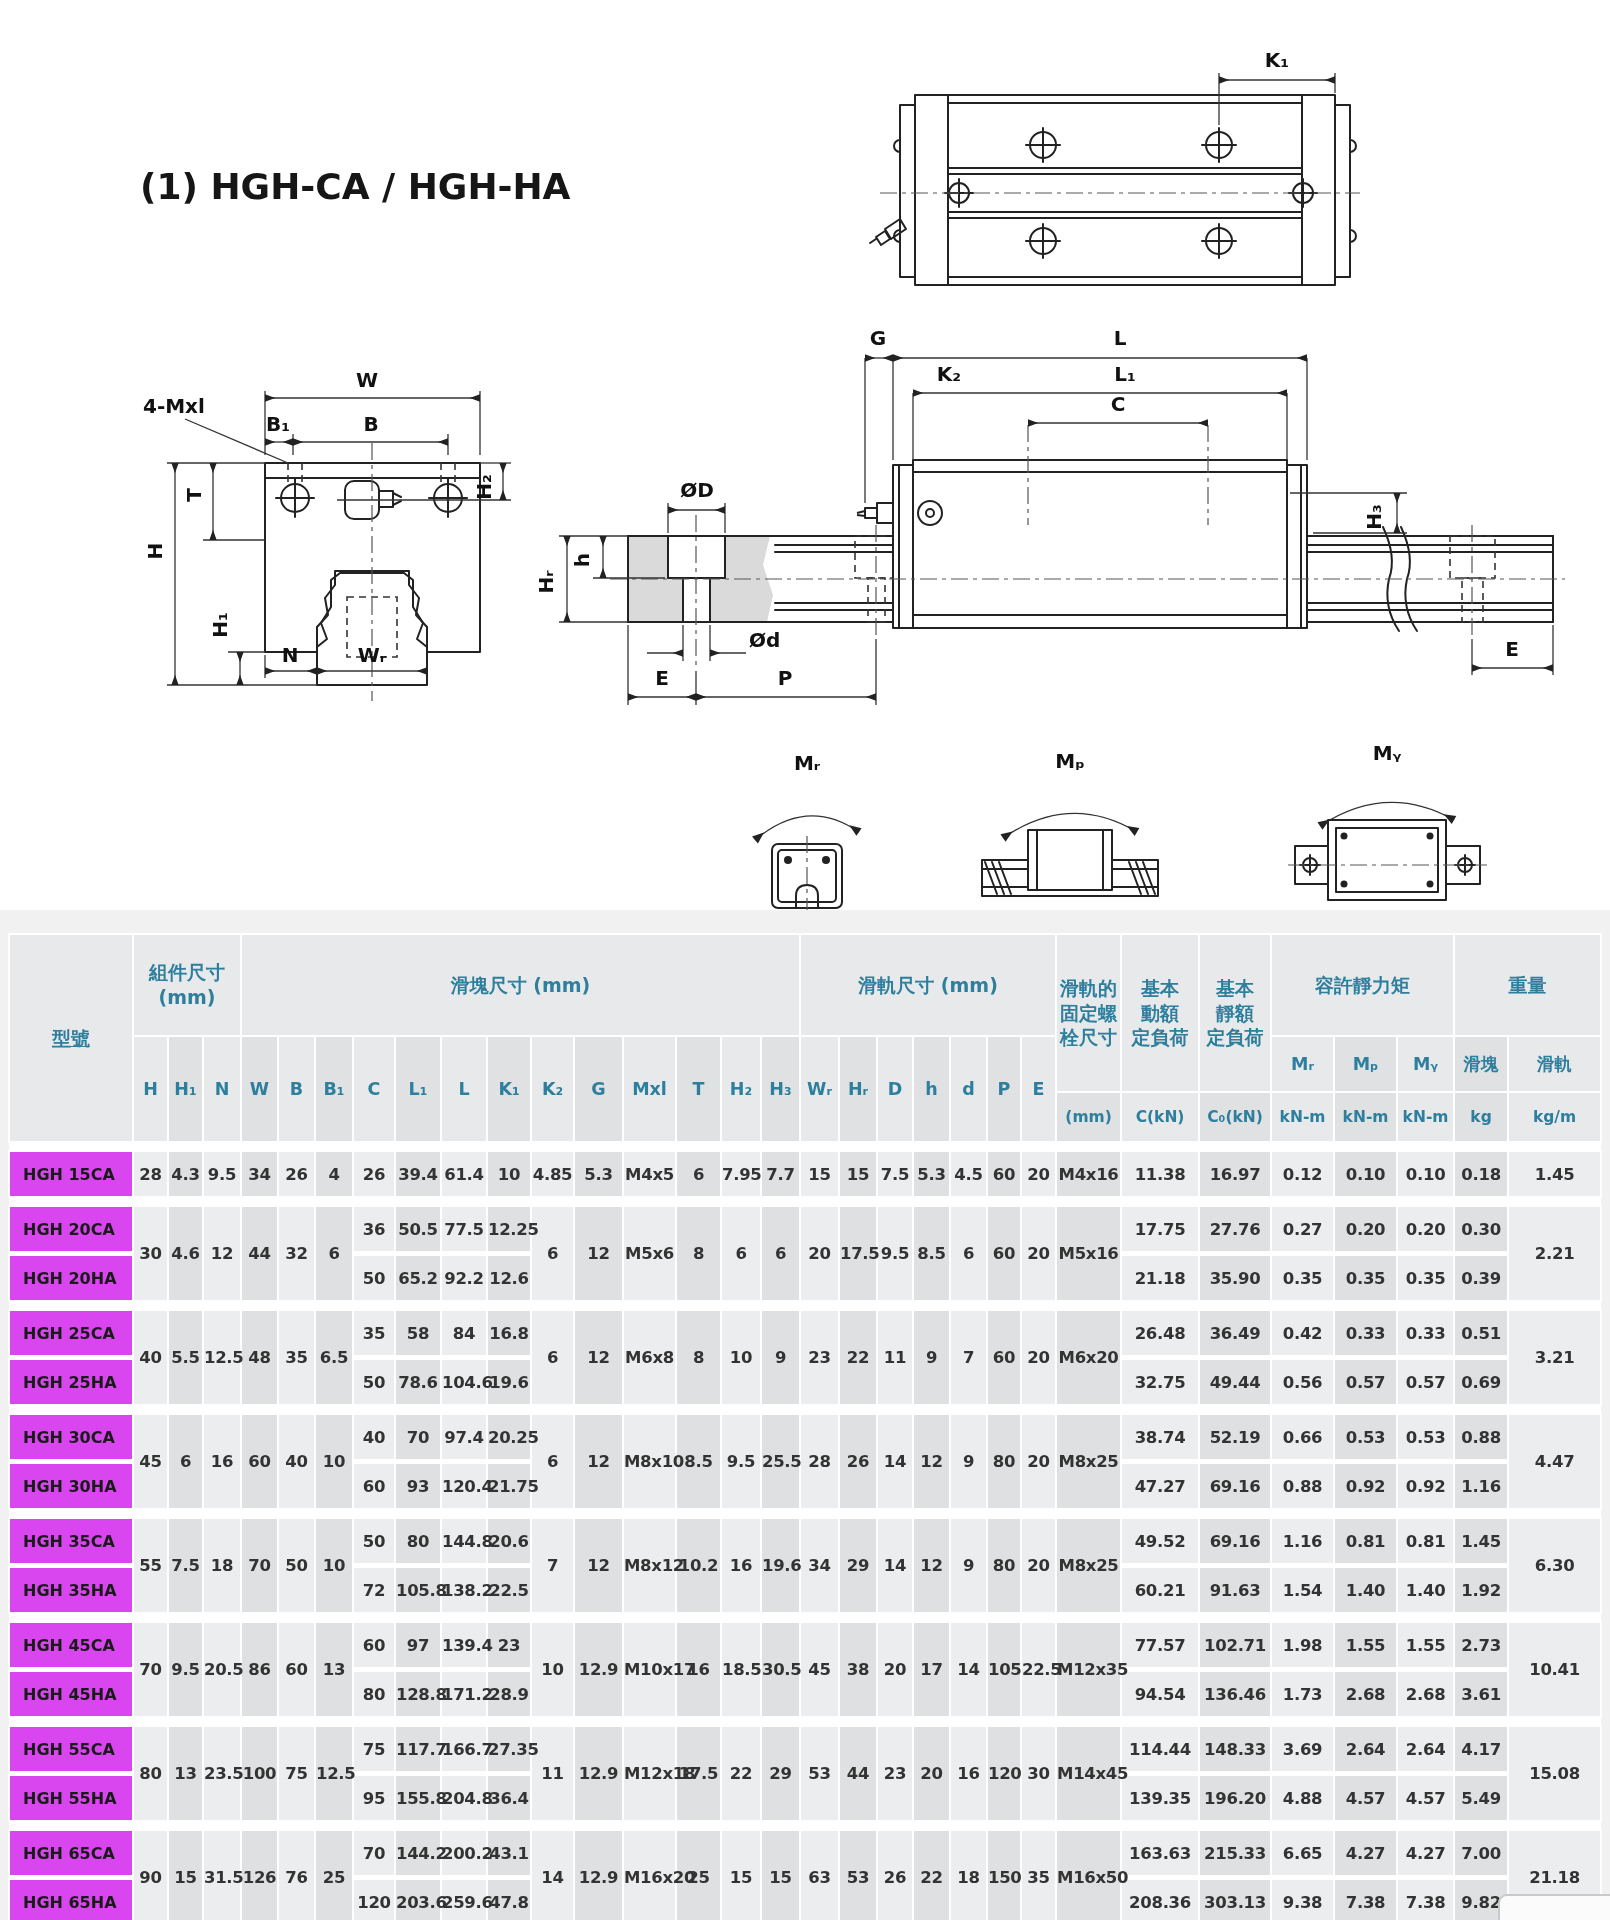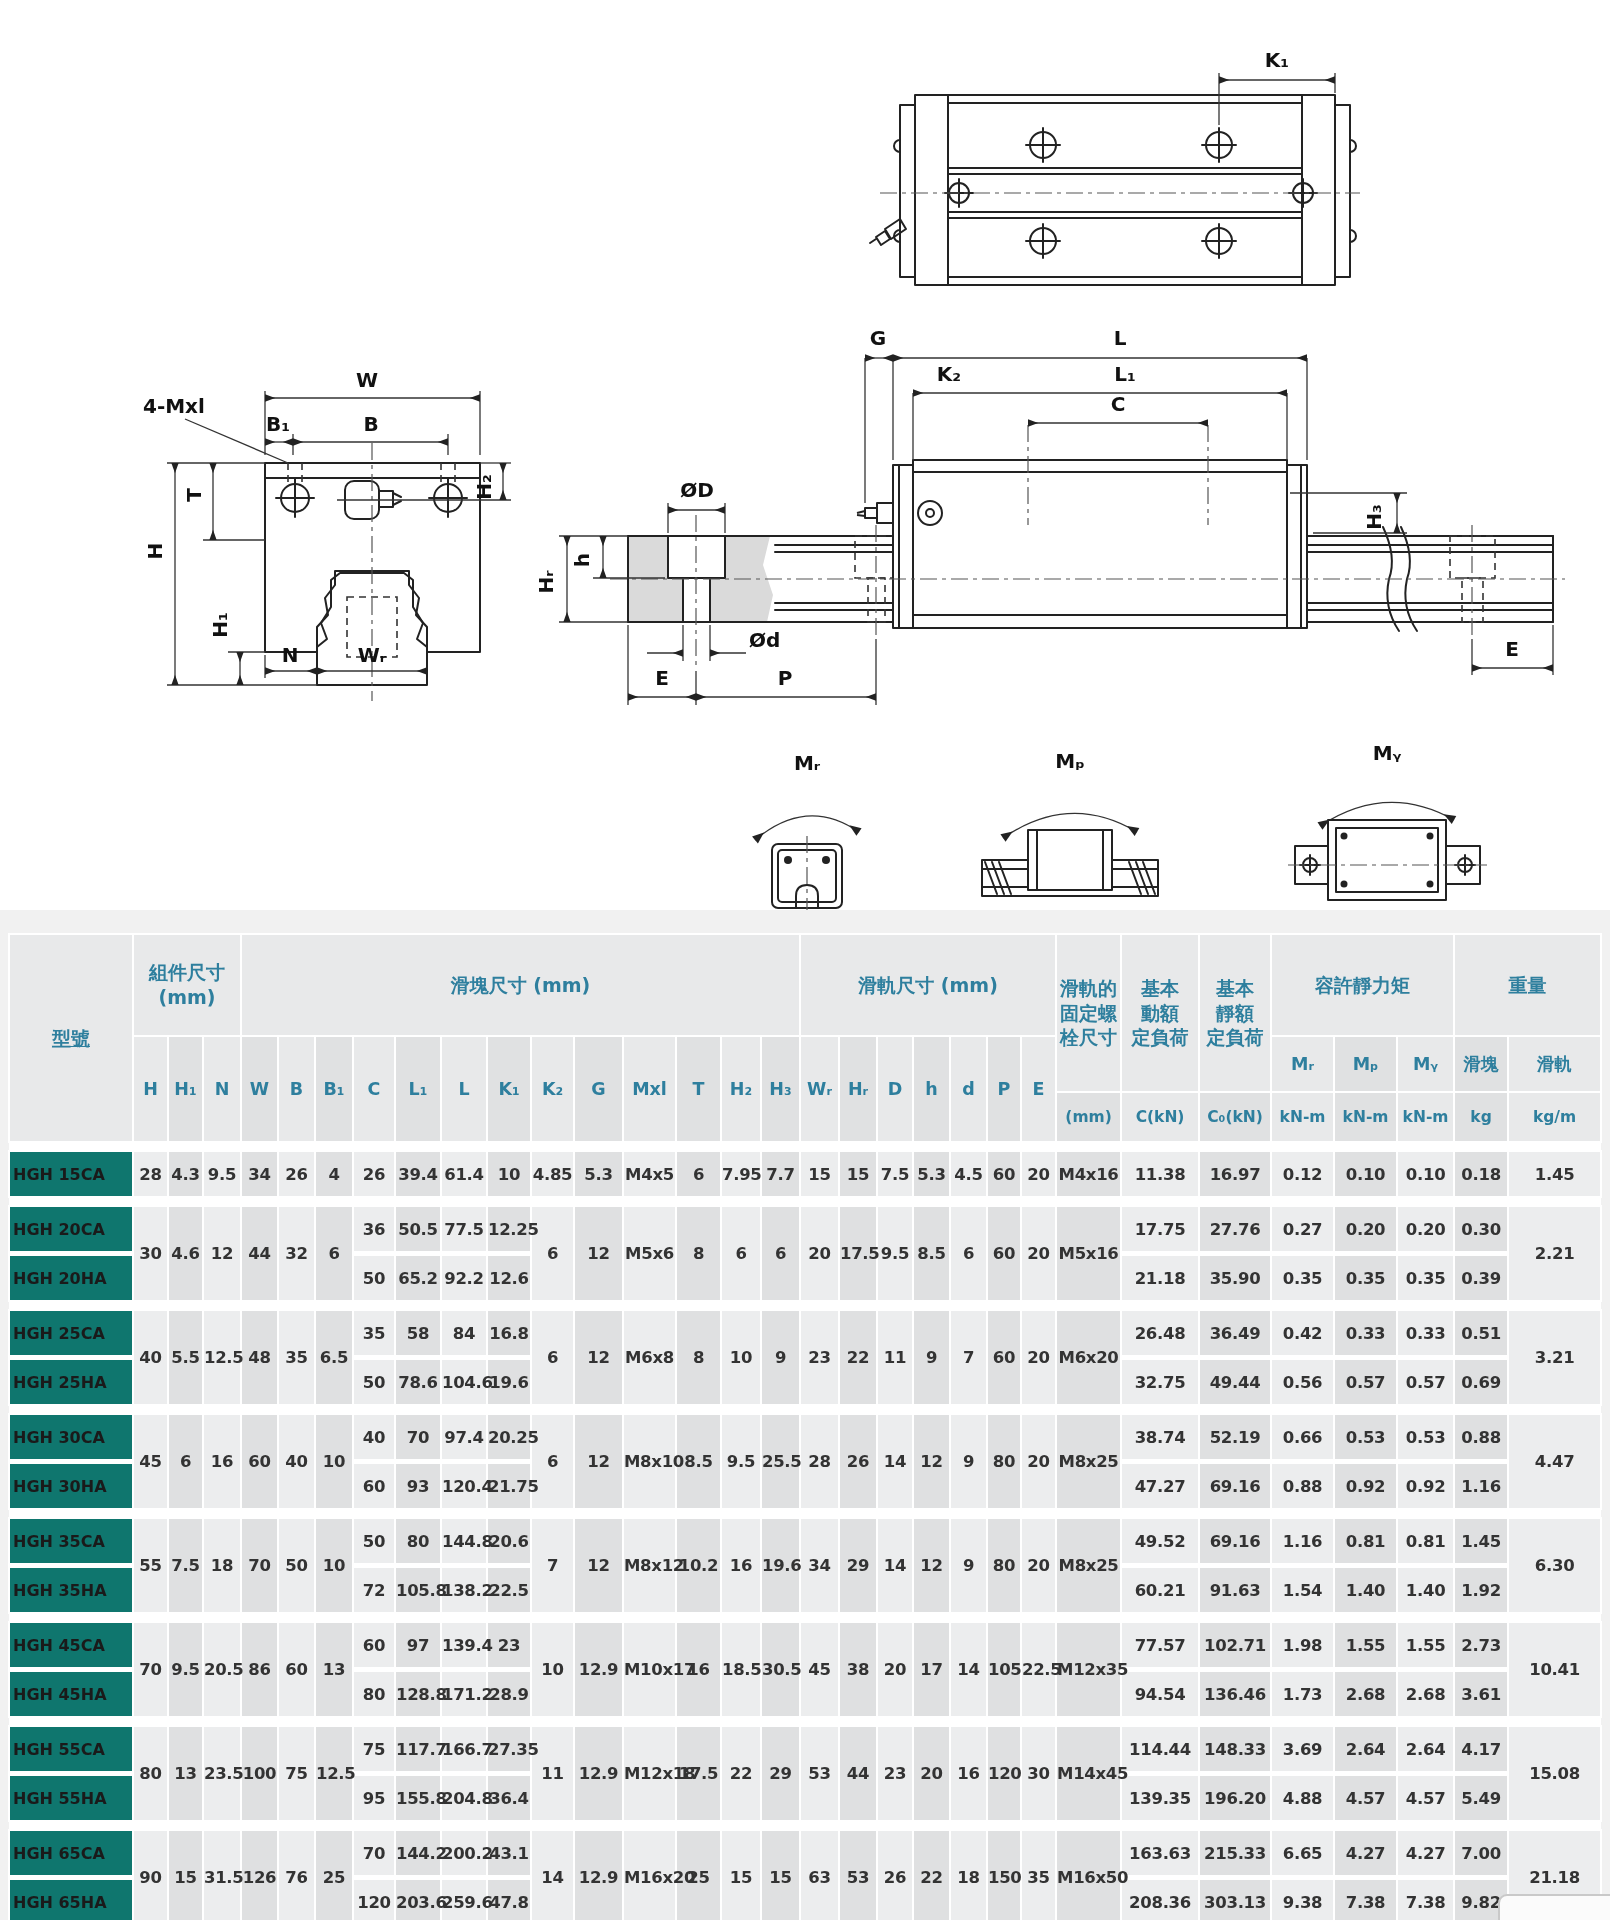--- a/index.html
+++ b/index.html
@@ -16,21 +16,21 @@
   th,td{border:2px solid #fff;padding:0;text-align:center;vertical-align:middle;
         font-family:"DejaVu Sans","Liberation Sans",sans-serif;}
   thead th{background:#e8e9ea;color:#2e7f9e;font-weight:700;}
   thead .dk{background:#e0e1e2;}
   .h1row th{height:100px;font-size:19px;line-height:1.3;white-space:pre-line;}
   .h2row th{height:54px;font-size:17.5px;}
   .h3row th{height:48px;font-size:15.5px;font-weight:700;}
   .th-model{font-size:20px;text-decoration:underline;}
   tbody td{height:44px;background:#ecedee;color:#333;font-weight:700;font-size:16.5px;letter-spacing:-0.3px;}
   tbody td.dk{background:#dfe0e1;}
-  tbody td.model{background:#0f766e;color:#1a1a1a;text-align:left;padding-left:3px;font-size:16px;letter-spacing:0;}
+  tbody td.model{background:#d946ef;color:#1a1a1a;text-align:left;padding-left:13px;font-size:16px;letter-spacing:0;}
   tbody td.sp{border-bottom:5px solid #fff;}
   tr.gap td{height:7px;background:#fff;border:none;padding:0;}
   
   svg{overflow:visible;}
   .ln{stroke:#222;stroke-width:2;fill:none;stroke-linejoin:round;stroke-linecap:round;}
   .lnf{stroke:#222;stroke-width:2;fill:#fff;stroke-linejoin:round;}
   .thin{stroke:#333;stroke-width:1.3;fill:none;}
   .dim{stroke:#333;stroke-width:1.3;fill:none;}
   .dsh{stroke:#333;stroke-width:1.6;fill:none;stroke-dasharray:7 5;}
   .cl{stroke:#555;stroke-width:1.2;fill:none;stroke-dasharray:17 5 4 5;}
@@ -38,20 +38,21 @@
   .lbs{text-anchor:start;}
   .gray{fill:#dadada;stroke:none;}
   .dot{fill:#222;stroke:none;}
   #cornerbox{left:1498px;top:1894px;width:118px;height:46px;background:#fbfbfb;border:2px solid #c9c9c9;border-radius:9px;}
 </style>
 </head>
 <body>
 
 <div id="page">
 
+  <div class="abs" id="subtitle">(1) HGH-CA / HGH-HA</div>
 
   <svg class="abs" style="left:860px;top:25px" width="520" height="282">
     <defs>
       <marker id="m1" viewBox="0 0 10 8" refX="9.5" refY="4" markerWidth="9" markerHeight="7" orient="auto-start-reverse">
         <path d="M0.5,4 L9.5,0.8 L9.5,7.2 Z" fill="#222"></path>
       </marker>
       <g id="xc13">
           <circle r="13"></circle>
           <line x1="-17" x2="17" y1="0" y2="0"></line>
           <line x1="0" x2="0" y1="-17" y2="17"></line>

